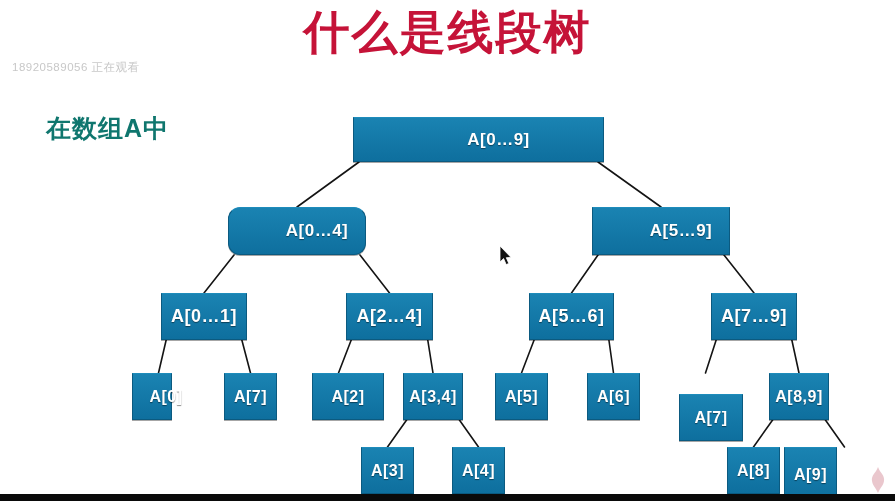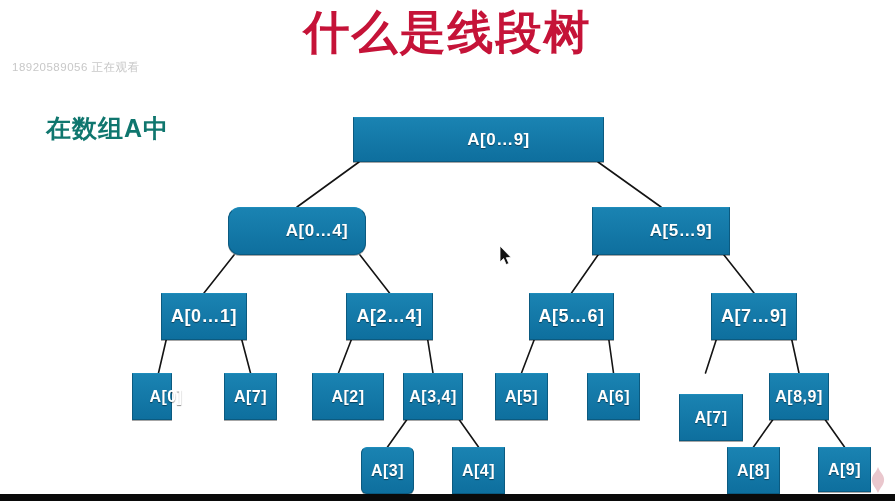--- a/index.html
+++ b/index.html
@@ -196,30 +196,30 @@
       </div>
       <div class="node leaf" style="left: 587px; top: 373px; width: 53px; height: 47px;">
         <span>A[6]</span>
       </div>
       <div class="node leaf" style="left: 679px; top: 394px; width: 64px; height: 47px;">
         <span>A[7]</span>
       </div>
       <div class="node leaf" style="left: 769px; top: 373px; width: 60px; height: 47px;">
         <span>A[8,9]</span>
       </div>
-      <div class="node leaf" style="left: 361px; top: 447px; width: 53px; height: 47px; border-radius: 6px;">
+      <div class="node leaf" style="left: 361px; top: 447px; width: 53px; height: 47px;">
         <span>A[3]</span>
       </div>
       <div class="node leaf" style="left: 452px; top: 447px; width: 53px; height: 47px;">
         <span>A[4]</span>
       </div>
       <div class="node leaf" style="left: 727px; top: 447px; width: 53px; height: 47px;">
         <span>A[8]</span>
       </div>
-      <div class="node leaf" style="left: 818px; top: 447px; width: 53px; height: 45px;">
+      <div class="node leaf" style="left: 784px; top: 447px; width: 53px; height: 55px;">
         <span>A[9]</span>
       </div>
     </div>
 
   <svg id="mouse-cursor" viewBox="0 0 14 20" style="left: 500px; top: 246px;">
     <polygon points="0,0 0,16 3.6,12.6 6.2,18.6 8.8,17.4 6.3,11.7 11,11.4" fill="#111111" stroke="#ffffff" stroke-width="0.8"></polygon>
   </svg>
 
   <svg id="corner-mark" viewBox="0 0 22 26">
     <path d="M11 0 C13 6 18 8 17 14 C16.4 18.4 13.6 20 11 26 C8.4 20 5.6 18.4 5 14 C4 8 9 6 11 0 Z" fill="#d99aa6"></path>

